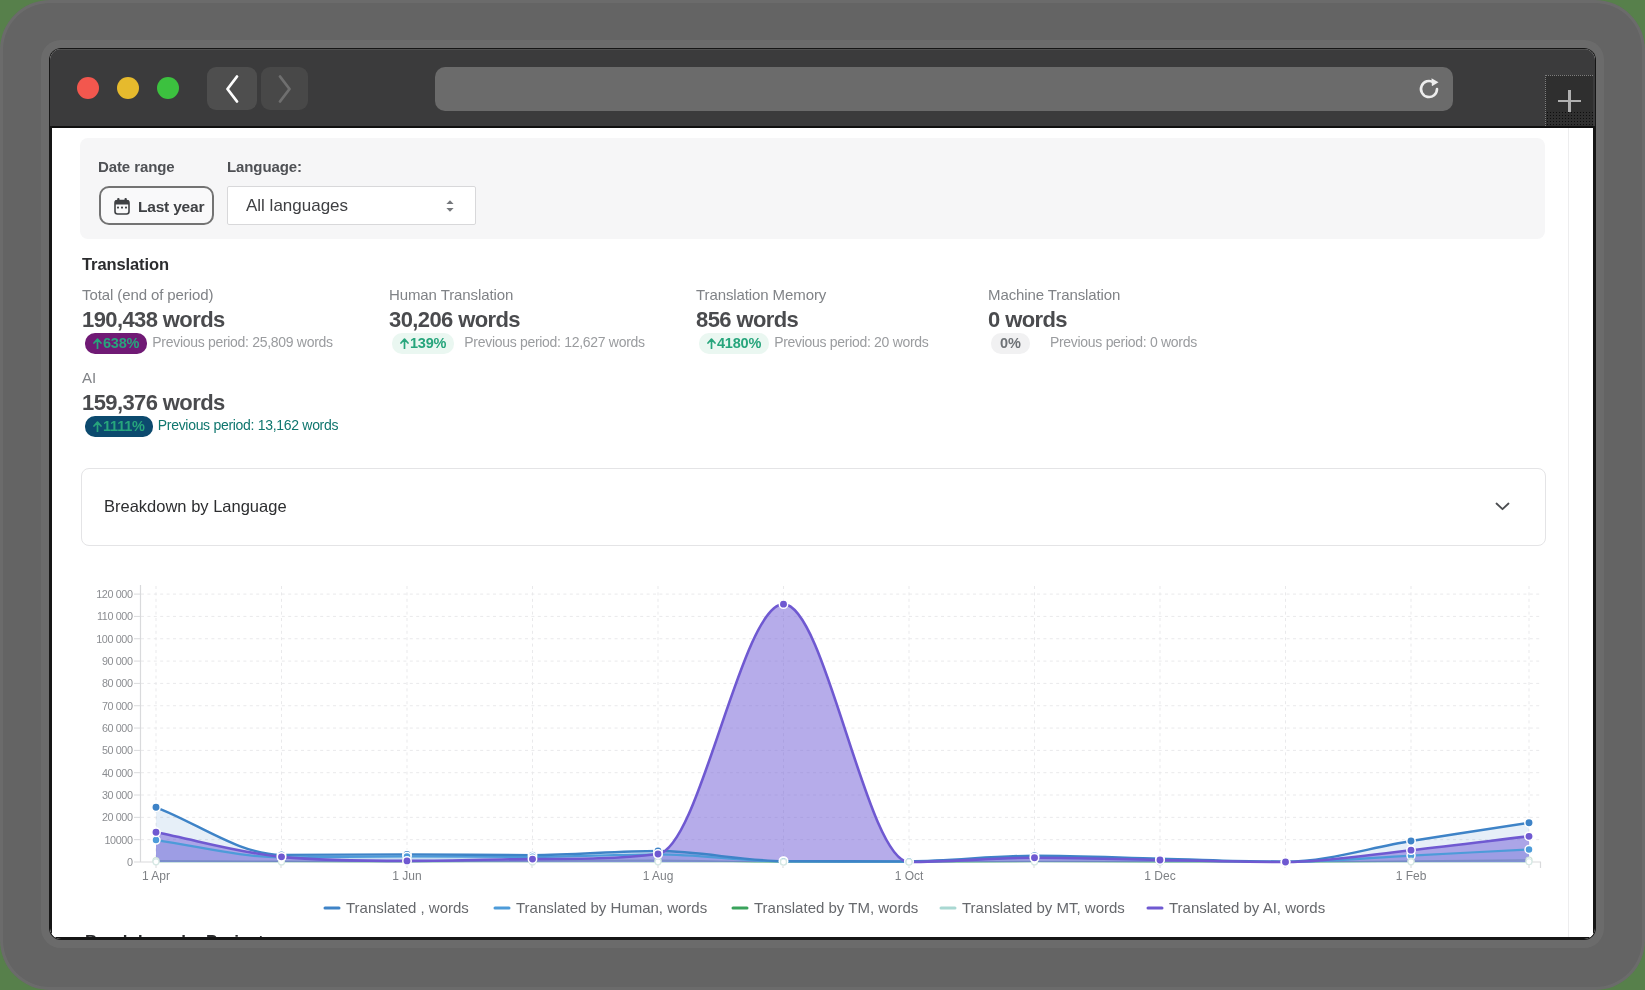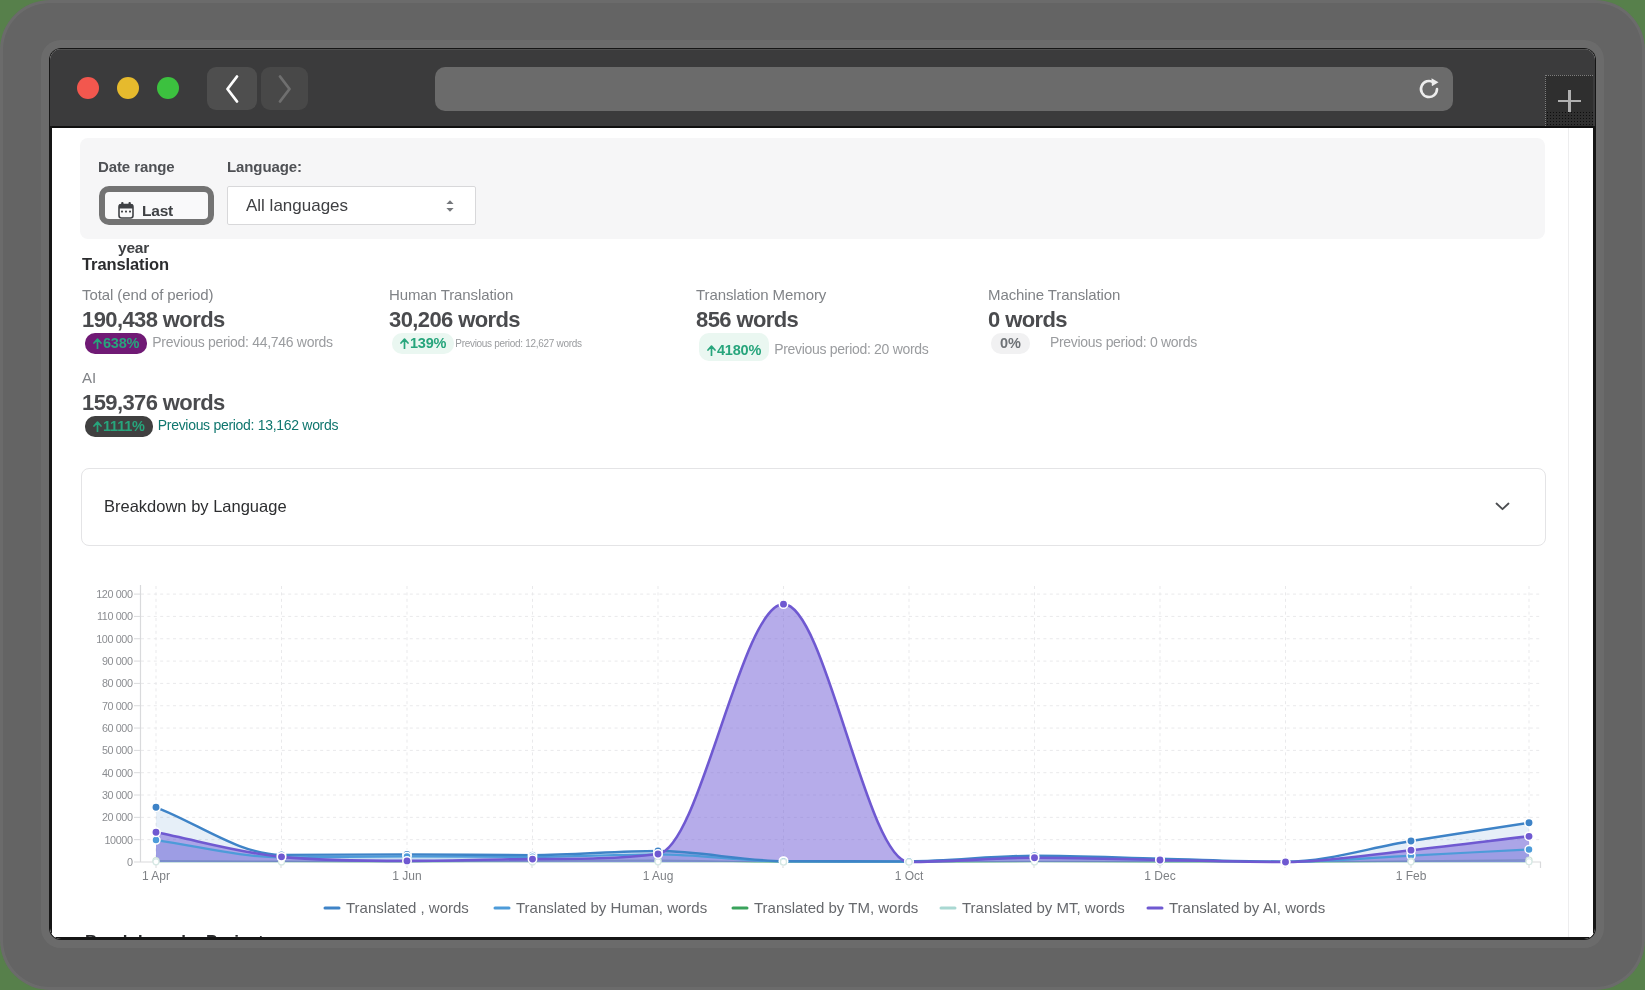--- a/index.html
+++ b/index.html
@@ -34,56 +34,56 @@
     <div style="position:absolute;left:1496px;top:62px;width:47px;height:15px;background-image:radial-gradient(circle,#0e0e0e 0.9px,transparent 1px);background-size:3px 3px"></div>
     <div style="position:absolute;left:1508px;top:51px;width:23px;height:2.4px;background:#b0b0b0"></div>
     <div style="position:absolute;left:1518.3px;top:41px;width:2.4px;height:22px;background:#b0b0b0"></div>
   </div>
   <div style="position:absolute;left:0;top:77px;width:1544px;height:812px;background:#fff;border-top:2px solid #101010;box-sizing:border-box"></div>
   <div style="position:absolute;left:1518px;top:79px;width:1px;height:810px;background:#ededee"></div>
 
   <div style="position:absolute;left:30px;top:89px;width:1465px;height:101px;background:#f6f6f7;border-radius:8px"></div>
   <div style="position:absolute;left:48px;top:109px;font-size:15px;letter-spacing:-0.1px;font-weight:700;color:#4f5155">Date range</div>
   <div style="position:absolute;left:177px;top:109px;font-size:15px;letter-spacing:-0.1px;font-weight:700;color:#4f5155">Language:</div>
-  <div style="position:absolute;left:49px;top:137px;width:115px;height:39px;background:#f9f9fa;border:6px solid #737373;border-radius:10px;box-sizing:border-box;line-height:37px;padding-left:13px;font-size:15.5px;letter-spacing:-0.2px;font-weight:700;color:#3f4144"><svg width="16" height="17" viewBox="0 0 16 17" style="margin:-3px 8px 0 0;vertical-align:middle">
+  <div style="position:absolute;left:49px;top:137px;width:115px;height:39px;background:#f9f9fa;border:2px solid #737373;border-radius:10px;box-sizing:border-box;line-height:37px;padding-left:13px;font-size:15.5px;letter-spacing:-0.2px;font-weight:700;color:#3f4144"><svg width="16" height="17" viewBox="0 0 16 17" style="margin:-3px 8px 0 0;vertical-align:middle">
         <rect x="1" y="2.5" width="14" height="13.5" rx="2.5" fill="none" stroke="#3f4144" stroke-width="1.6"></rect>
         <path d="M1 2.5 h14 v4 h-14 z" fill="#3f4144"></path>
         <rect x="3.2" y="0" width="2.3" height="3.5" rx="1" fill="#3f4144"></rect>
         <rect x="10.5" y="0" width="2.3" height="3.5" rx="1" fill="#3f4144"></rect>
         <circle cx="4" cy="9.6" r="1.05" fill="#3f4144"></circle>
         <circle cx="8" cy="9.6" r="1.05" fill="#3f4144"></circle>
         <circle cx="12" cy="9.6" r="1.05" fill="#3f4144"></circle>
       </svg>Last year</div>
   <div style="position:absolute;left:177px;top:137px;width:249px;height:39px;background:#fff;border:1px solid #d8d8da;border-radius:2px;box-sizing:border-box;line-height:37px;font-size:17px;color:#3f4043;padding-left:18px">All languages<svg width="10" height="14" viewBox="0 0 10 14" style="position:absolute;right:20px;top:12px">
         <path d="M1.4 5 L5 1.2 L8.6 5 Z" fill="#75777b"></path>
         <path d="M1.4 9 L5 12.8 L8.6 9 Z" fill="#75777b"></path>
       </svg></div>
 
   <div style="position:absolute;left:32px;top:206px;font-size:16.5px;letter-spacing:-0.1px;font-weight:700;color:#2b2c2e">Translation</div>
   <div style="position:absolute;left:32px;top:237px;font-size:15px;letter-spacing:-0.1px;color:#808387">Total (end of period)</div>
     <div style="position:absolute;left:32px;top:258px;font-size:22px;letter-spacing:-0.6px;font-weight:700;color:#4a4b4e">190,438 words</div>
     <div style="position:absolute;left:35px;top:284px;white-space:nowrap"><span style="display:inline-block;background:#701a75;color:#27a57c;font-size:14.5px;letter-spacing:-0.2px;font-weight:700;padding:1px 8px 2px;border-radius:10px;line-height:18px"><svg width="9" height="11" viewBox="0 0 9 11" style="margin:0 1px -1px 0">
           <path d="M4.5 10.5 V1.8 M1 5 L4.5 1.2 L8 5" fill="none" stroke="#27a57c" stroke-width="1.7" stroke-linecap="round" stroke-linejoin="round"></path>
-        </svg>638%</span><span style="font-size:14px;letter-spacing:-0.3px;color:#9a9c9f;margin-left:5px;vertical-align:1px">Previous period: 44,746 words</span></div>
+        </svg>638%</span><span style="font-size:14px;letter-spacing:-0.3px;color:#9a9c9f;margin-left:5px;vertical-align:1px">Previous period: 25,809 words</span></div>
   <div style="position:absolute;left:339px;top:237px;font-size:15px;letter-spacing:-0.1px;color:#808387">Human Translation</div>
     <div style="position:absolute;left:339px;top:258px;font-size:22px;letter-spacing:-0.6px;font-weight:700;color:#4a4b4e">30,206 words</div>
     <div style="position:absolute;left:342px;top:284px;white-space:nowrap"><span style="display:inline-block;background:#eaf7f1;color:#27a57c;font-size:14.5px;letter-spacing:-0.2px;font-weight:700;padding:1px 8px 2px;border-radius:10px;line-height:18px"><svg width="9" height="11" viewBox="0 0 9 11" style="margin:0 1px -1px 0">
           <path d="M4.5 10.5 V1.8 M1 5 L4.5 1.2 L8 5" fill="none" stroke="#27a57c" stroke-width="1.7" stroke-linecap="round" stroke-linejoin="round"></path>
-        </svg>139%</span><span style="font-size:10px;letter-spacing:-0.3px;color:#9a9c9f;margin-left:1px;vertical-align:1px">Previous period: 12,627 words</span></div>
+        </svg>139%</span><span style="font-size:14px;letter-spacing:-0.3px;color:#9a9c9f;margin-left:10px;vertical-align:1px">Previous period: 12,627 words</span></div>
   <div style="position:absolute;left:646px;top:237px;font-size:15px;letter-spacing:-0.1px;color:#808387">Translation Memory</div>
     <div style="position:absolute;left:646px;top:258px;font-size:22px;letter-spacing:-0.6px;font-weight:700;color:#4a4b4e">856 words</div>
-    <div style="position:absolute;left:649px;top:284px;white-space:nowrap"><span style="display:inline-block;background:#eaf7f1;color:#27a57c;font-size:14.5px;letter-spacing:-0.2px;font-weight:700;padding:8px 8px 2px;border-radius:10px;line-height:18px"><svg width="9" height="11" viewBox="0 0 9 11" style="margin:0 1px -1px 0">
+    <div style="position:absolute;left:649px;top:284px;white-space:nowrap"><span style="display:inline-block;background:#eaf7f1;color:#27a57c;font-size:14.5px;letter-spacing:-0.2px;font-weight:700;padding:1px 8px 2px;border-radius:10px;line-height:18px"><svg width="9" height="11" viewBox="0 0 9 11" style="margin:0 1px -1px 0">
           <path d="M4.5 10.5 V1.8 M1 5 L4.5 1.2 L8 5" fill="none" stroke="#27a57c" stroke-width="1.7" stroke-linecap="round" stroke-linejoin="round"></path>
         </svg>4180%</span><span style="font-size:14px;letter-spacing:-0.3px;color:#9a9c9f;margin-left:5px;vertical-align:1px">Previous period: 20 words</span></div>
   <div style="position:absolute;left:938px;top:237px;font-size:15px;letter-spacing:-0.1px;color:#808387">Machine Translation</div>
     <div style="position:absolute;left:938px;top:258px;font-size:22px;letter-spacing:-0.6px;font-weight:700;color:#4a4b4e">0 words</div>
     <div style="position:absolute;left:941px;top:284px;white-space:nowrap"><span style="display:inline-block;background:#f1f1f2;color:#6e7276;font-size:14.5px;font-weight:700;padding:1px 9px 2px;border-radius:10px;line-height:18px">0%</span><span style="font-size:14px;letter-spacing:-0.3px;color:#9a9c9f;margin-left:20px;vertical-align:1px">Previous period: 0 words</span></div>
   <div style="position:absolute;left:32px;top:320px;font-size:15px;letter-spacing:-0.1px;color:#808387">AI</div>
     <div style="position:absolute;left:32px;top:341px;font-size:22px;letter-spacing:-0.6px;font-weight:700;color:#4a4b4e">159,376 words</div>
-    <div style="position:absolute;left:35px;top:367px;white-space:nowrap"><span style="display:inline-block;background:#404040;color:#27a57c;font-size:14.5px;letter-spacing:-0.2px;font-weight:700;padding:1px 8px 2px;border-radius:10px;line-height:18px"><svg width="9" height="11" viewBox="0 0 9 11" style="margin:0 1px -1px 0">
+    <div style="position:absolute;left:35px;top:367px;white-space:nowrap"><span style="display:inline-block;background:#0c4a6e;color:#27a57c;font-size:14.5px;letter-spacing:-0.2px;font-weight:700;padding:1px 8px 2px;border-radius:10px;line-height:18px"><svg width="9" height="11" viewBox="0 0 9 11" style="margin:0 1px -1px 0">
           <path d="M4.5 10.5 V1.8 M1 5 L4.5 1.2 L8 5" fill="none" stroke="#27a57c" stroke-width="1.7" stroke-linecap="round" stroke-linejoin="round"></path>
         </svg>1111%</span><span style="font-size:14px;letter-spacing:-0.3px;color:#0f766e;margin-left:5px;vertical-align:1px">Previous period: 13,162 words</span></div>
 
   <div style="position:absolute;left:31px;top:419px;width:1465px;height:78px;background:#fff;border:1px solid #e4e4e6;border-radius:8px;box-sizing:border-box"></div>
   <div style="position:absolute;left:54px;top:448px;font-size:16.5px;font-weight:500;color:#2d2e30">Breakdown by Language</div>
   <svg width="15" height="9" viewBox="0 0 15 9" style="position:absolute;left:1445px;top:453px">
       <path d="M1.5 1.5 L7.5 7.2 L13.5 1.5" fill="none" stroke="#4b4d50" stroke-width="1.8" stroke-linecap="round" stroke-linejoin="round"></path>
     </svg>
 
   <svg style="position:absolute;left:0px;top:525px" width="1544" height="360" viewBox="50 574 1544 360" font-family="Liberation Sans, sans-serif">

